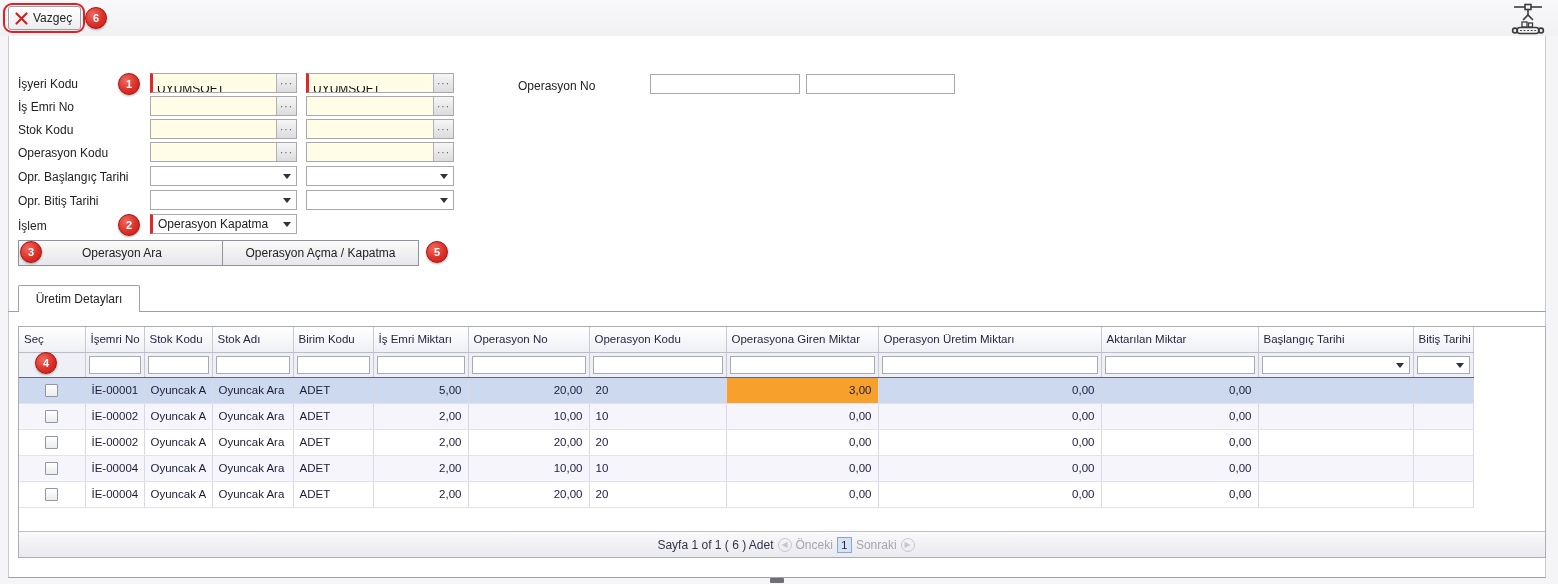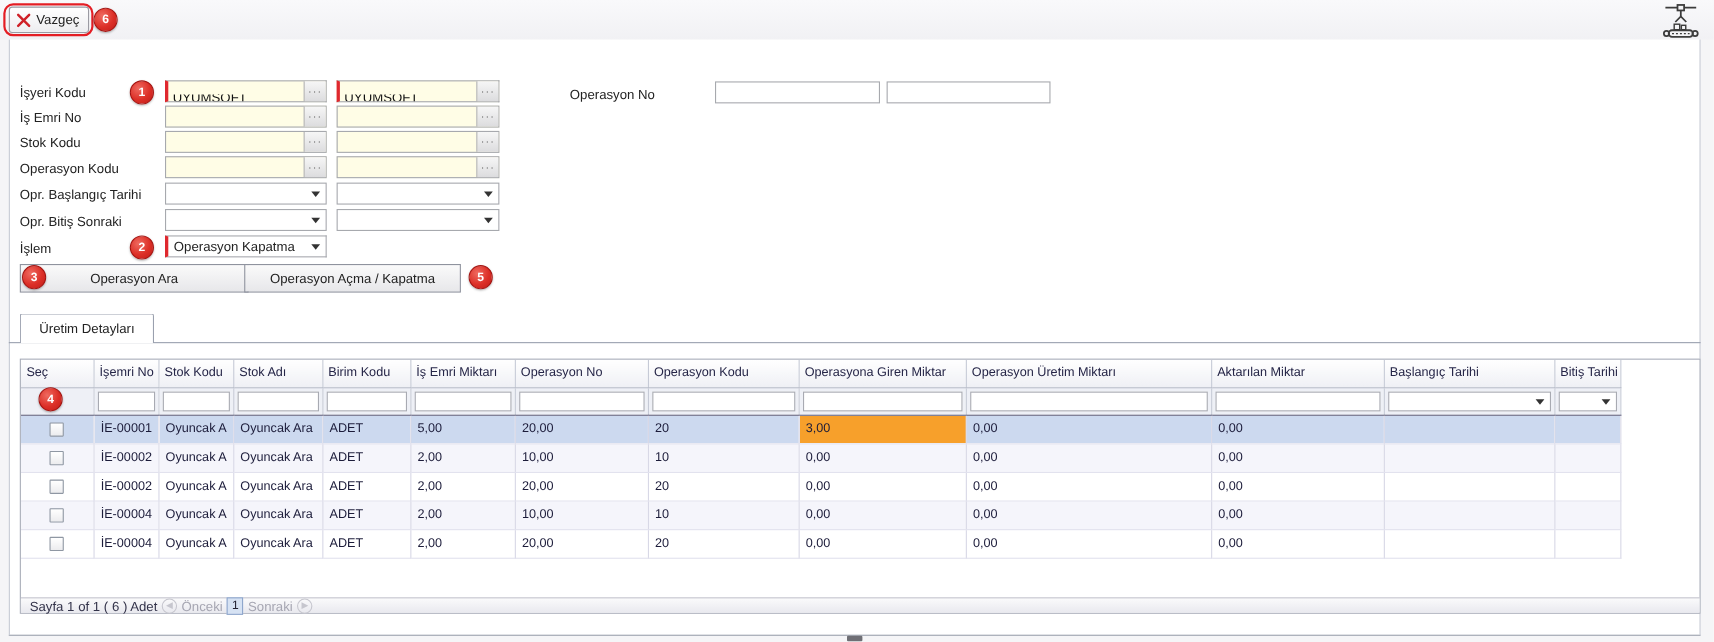--- a/index.html
+++ b/index.html
@@ -73,30 +73,30 @@
   tr.filter td { height:25px; background:#eef0f6; border-right:1px solid #c6cad6;
              border-bottom:1px solid #63637f; padding:2px 3px; }
   tr.filter input { width:100%; height:18px; border:1px solid #a8aab2; background:#fff;
              font-family:inherit; font-size:11px; padding:0 3px; }
   .fdrop { position:relative; height:18px; border:1px solid #a8aab2; background:#fff; cursor:pointer; }
   tr.data td { height:26px; padding:0 6px; border-right:1px solid #d8d8e6;
              border-bottom:1px solid #e2e2ee; color:#1c1c3a; cursor:default; }
   tr.data.white { background:#ffffff; }
   tr.data.alt { background:#f5f5fb; }
   tr.data.sel { background:#ccd9ef; }
-  td.num, th.num { text-align:left; }
+  td.num, th.num { text-align:right; }
   td.hl { background:#f7a02b; }
   .checkbox { display:inline-block; width:13px; height:13px; border:1px solid #8f97a3;
              background:linear-gradient(#ffffff,#ececee); border-radius:1px; vertical-align:middle;
              cursor:pointer; }
   td.c-sec { text-align:center; }
   
-  .pager { position:absolute; left:0; bottom:0; width:1526px; height:14px;
+  .pager { position:absolute; left:0; bottom:0; width:1526px; height:26px;
            background:linear-gradient(#fafafb,#e9e9ef); border-top:1px solid #c2c2cc;
-           display:flex; align-items:center; gap:4px; padding-left:8px; font-size:12px; color:#33334a; }
+           display:flex; align-items:center; gap:4px; padding-left:8px; font-size:12px; color:#33334a;justify-content:center; }
   .pager .dim { color:#a6a6b2; }
   .pg-circle { width:14px; height:14px; border-radius:50%; border:1px solid #c6c6ce;
            color:#c6c6ce; font-size:8px; line-height:12px; text-align:center; display:inline-block; }
   .pg-num { min-width:15px; height:16px; background:#d6e2f3; border:1px solid #8fa7cc;
            color:#223; font-size:11px; line-height:14px; text-align:center; display:inline-block; cursor:pointer; }
   
   .splitter-grip { position:absolute; left:770px; top:578px; width:14px; height:5px;
            background:#6f6f75; border-radius:1px; }
   .x-icon line { stroke:#cf2128; stroke-width:2.2; stroke-linecap:round; }
 </style>
@@ -169,21 +169,21 @@
 </div>
 
 <div class="f-label" style="top:170px">Opr. Başlangıç Tarihi</div>
 <div class="combo" style="left:150px; top:166px; width:147px;">
     <span class="arrow"></span>
   </div>
 <div class="combo" style="left:306px; top:166px; width:148px;">
     <span class="arrow"></span>
   </div>
 
-<div class="f-label" style="top:194px">Opr. Bitiş Sonraki</div>
+<div class="f-label" style="top:194px">Opr. Bitiş Tarihi</div>
 <div class="combo" style="left:150px; top:190px; width:147px;">
     <span class="arrow"></span>
   </div>
 <div class="combo" style="left:306px; top:190px; width:148px;">
     <span class="arrow"></span>
   </div>
 
 <div class="f-label" style="top:219px">İşlem</div>
 <div class="combo required" style="left:150px; top:214px; width:147px;">
   <span>Operasyon Kapatma</span>

